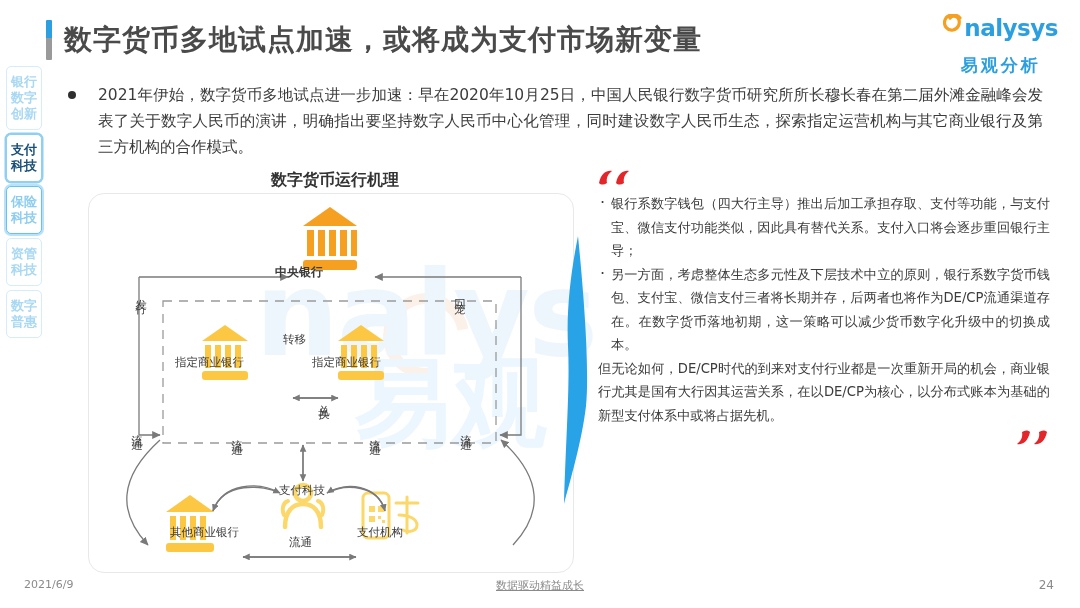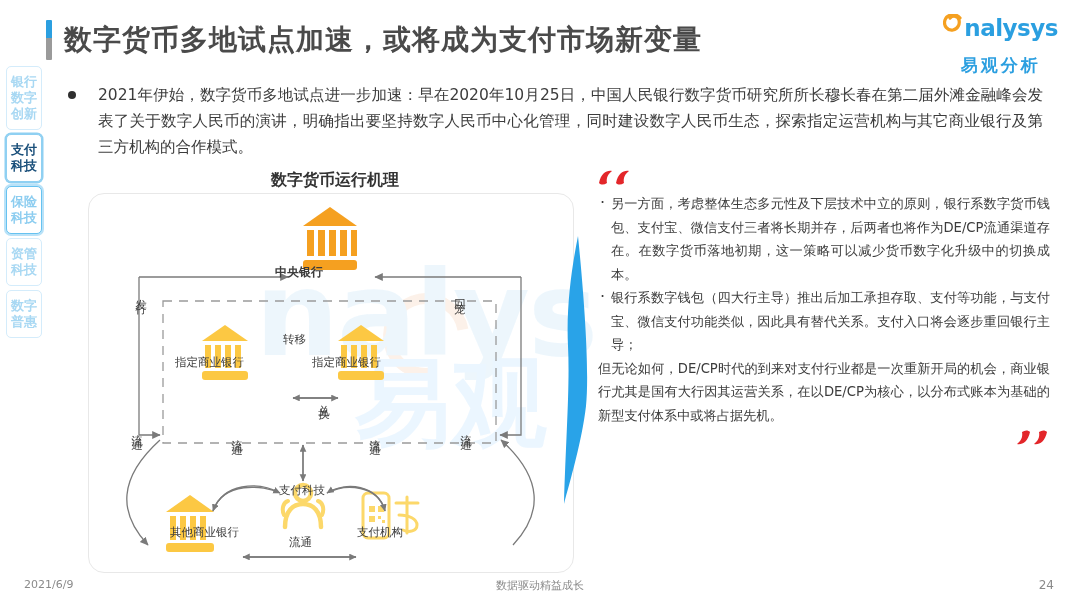--- a/index.html
+++ b/index.html
@@ -66,21 +66,21 @@
   .rtext{font-size:13.2px;line-height:23.5px;color:#3c3c3c;text-align:justify;margin:0;}
   .rlist{margin:0;padding:0;list-style:none;}
   .rlist li{font-size:13.2px;line-height:23.5px;color:#3c3c3c;text-align:justify;
      padding-left:13px;position:relative;}
   .rlist li:before{content:"·";position:absolute;left:2px;top:-1px;font-size:16px;color:#3c3c3c;}
   .quote-close{text-align:right;margin-top:2px;}
 
   
   .footer{position:absolute;left:0;right:0;bottom:10px;height:20px;z-index:5;}
   .f-date{position:absolute;left:24px;top:0;font-size:11px;color:#8a8a8a;}
-  .f-mid{position:absolute;left:0;right:0;top:0;text-align:center;font-size:11px;color:#8a8a8a;}
+  .f-mid{position:absolute;left:0;right:0;top:0;text-align:center;font-size:11px;color:#8a8a8a;text-decoration:underline;}
   .f-page{position:absolute;right:26px;top:0;font-size:12px;color:#8a8a8a;}
 </style>
 </head>
 <body>
 
 <div class="slide">
 
   <div class="watermark">
     <div class="wm-orange"></div>
     <div class="wm-a">nalys</div>
@@ -245,22 +245,22 @@
   <div class="dlabel" style="left:289px;top:535px;">流通</div>
 
   <div class="right-col">
     <div class="quote-open">
       <svg width="34" height="16" viewBox="0 0 34 16">
         <path d="M1 13 C3 3 9 0 14 1 C10 4 8 8 9 13 C6 15 3 15 1 13 Z" fill="#e3262a"></path>
         <path d="M18 13 C20 3 26 0 31 1 C27 4 25 8 26 13 C23 15 20 15 18 13 Z" fill="#e3262a"></path>
       </svg>
     </div>
     <ul class="rlist">
+      <li>银行系数字钱包（四大行主导）推出后加工承担存取、支付等功能，与支付宝、微信支付功能类似，因此具有替代关系。支付入口将会逐步重回银行主导；</li>
       <li>另一方面，考虑整体生态多元性及下层技术中立的原则，银行系数字货币钱包、支付宝、微信支付三者将长期并存，后两者也将作为DE/CP流通渠道存在。在数字货币落地初期，这一策略可以减少货币数字化升级中的切换成本。</li>
-      <li>银行系数字钱包（四大行主导）推出后加工承担存取、支付等功能，与支付宝、微信支付功能类似，因此具有替代关系。支付入口将会逐步重回银行主导；</li>
     </ul>
     <p class="rtext">但无论如何，DE/CP时代的到来对支付行业都是一次重新开局的机会，商业银行尤其是国有大行因其运营关系，在以DE/CP为核心，以分布式账本为基础的新型支付体系中或将占据先机。</p>
     <div class="quote-close">
       <svg width="34" height="16" viewBox="0 0 34 16">
         <path d="M14 3 C12 13 6 16 1 15 C5 12 7 8 6 3 C9 1 12 1 14 3 Z" fill="#e3262a"></path>
         <path d="M31 3 C29 13 23 16 18 15 C22 12 24 8 23 3 C26 1 29 1 31 3 Z" fill="#e3262a"></path>
       </svg>
     </div>
   </div>
 

